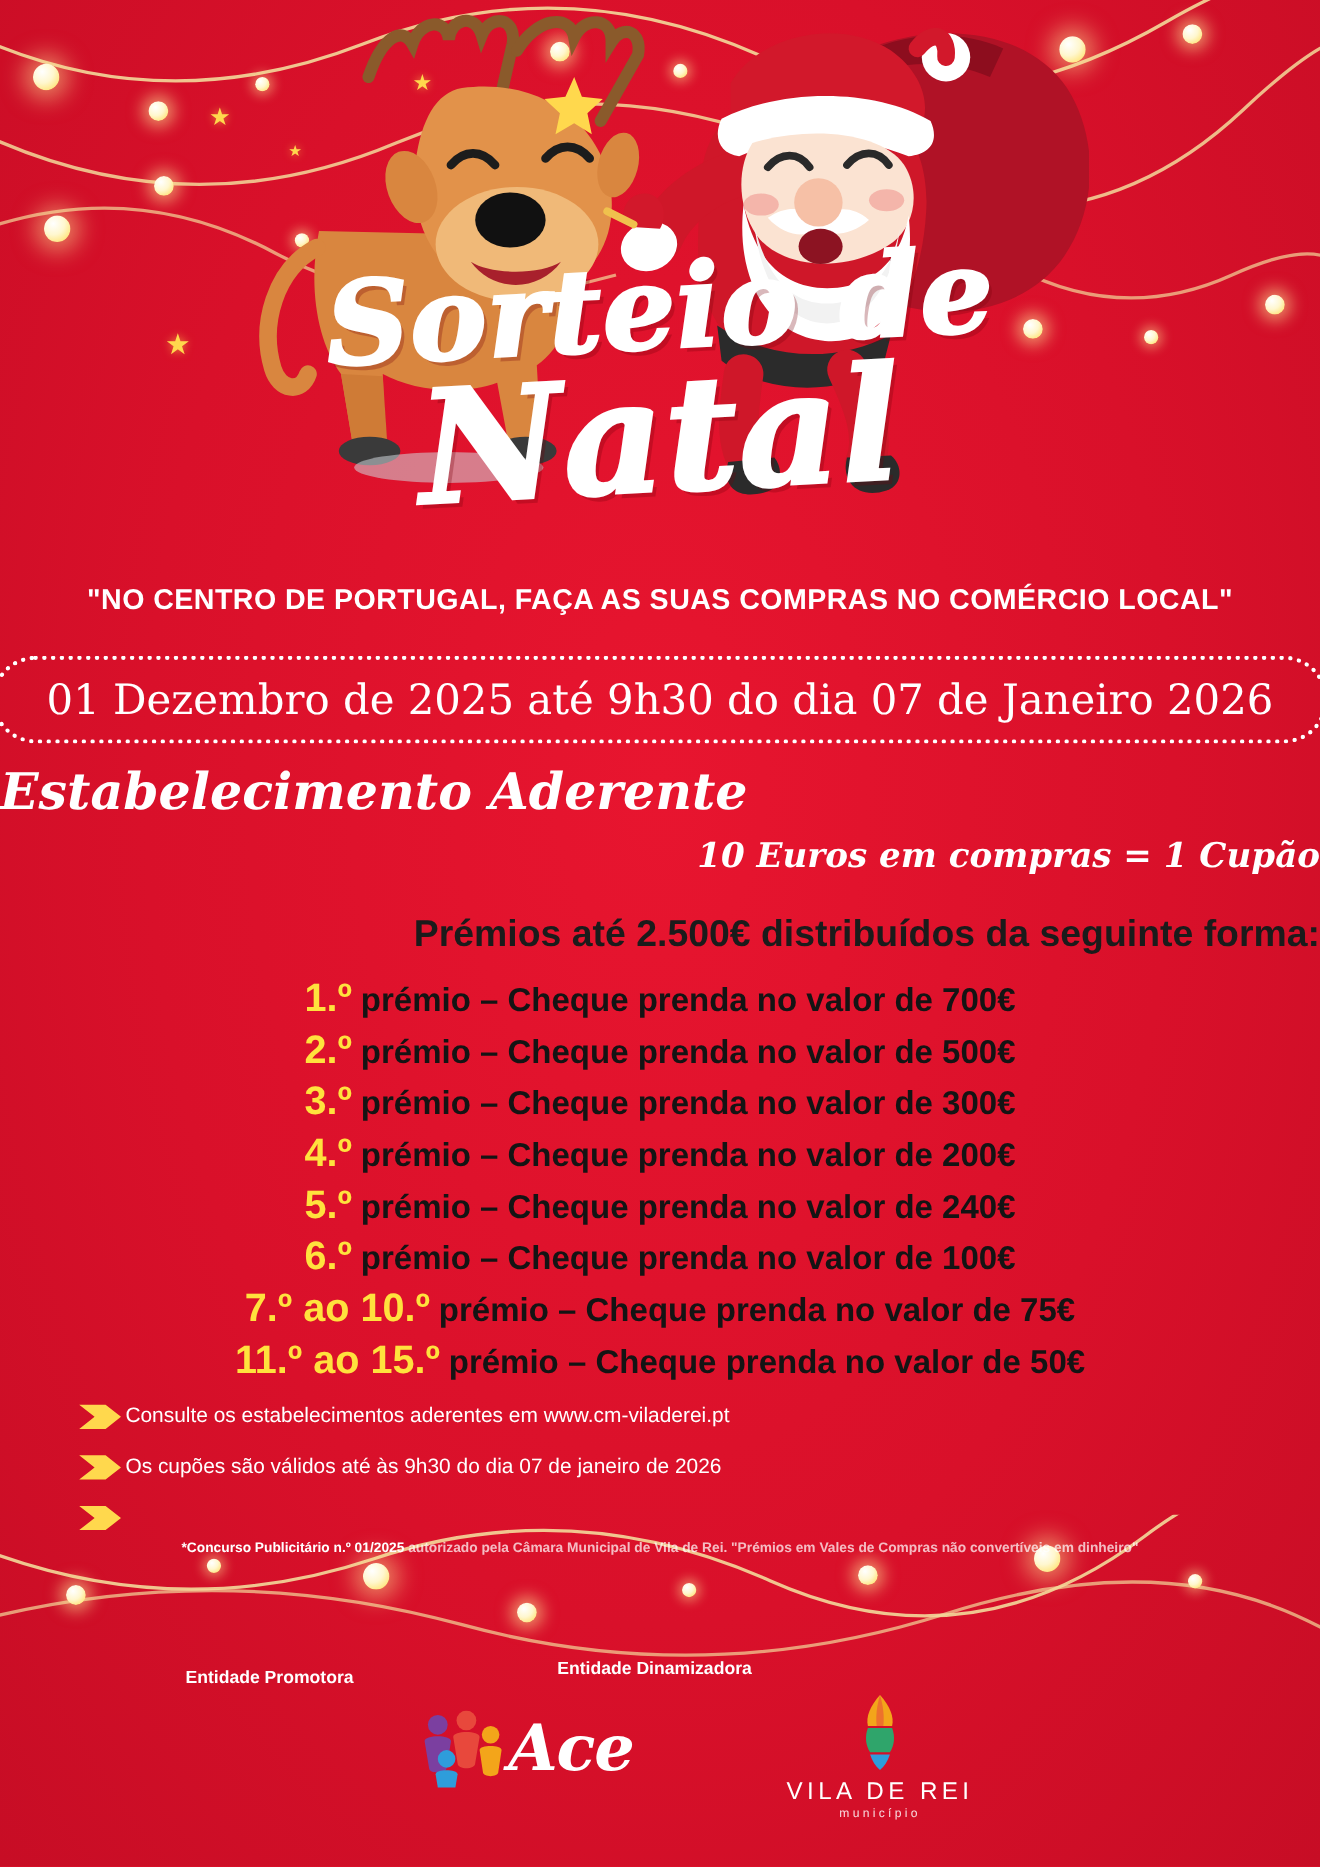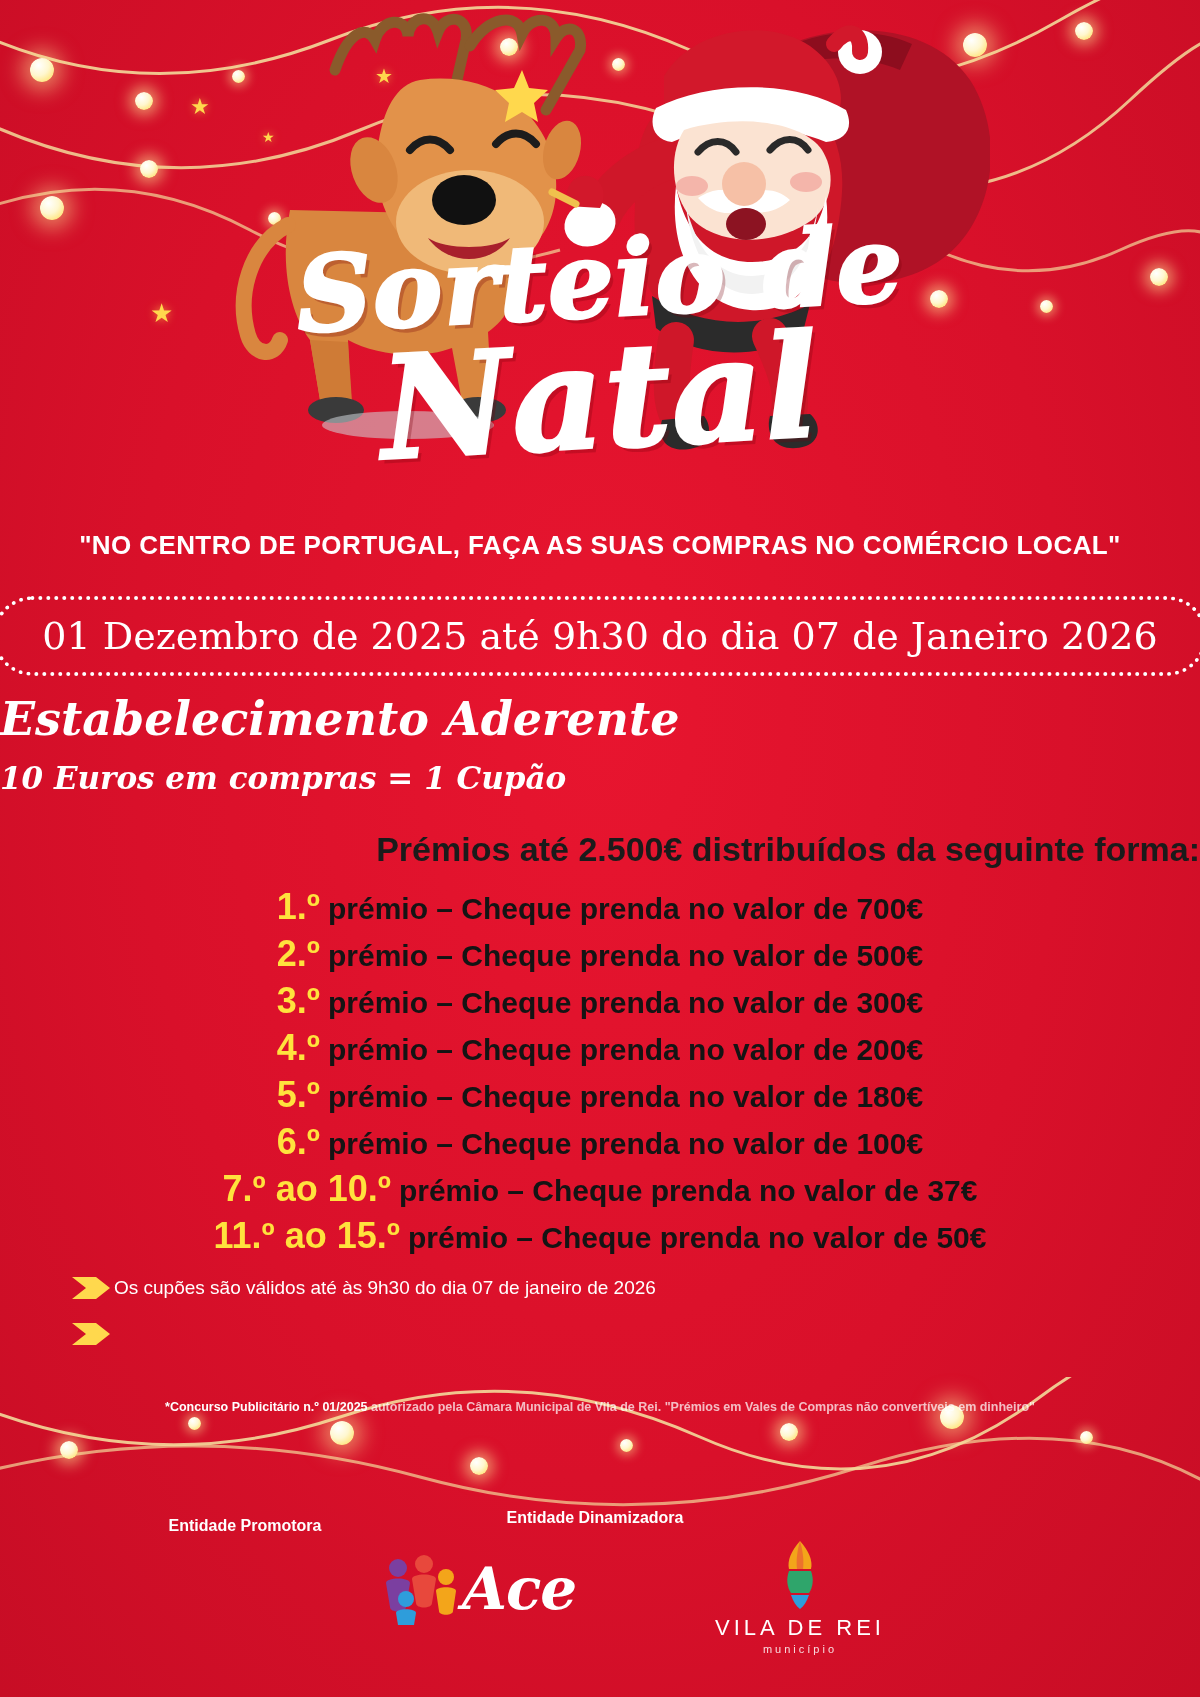--- a/index.html
+++ b/index.html
@@ -130,21 +130,21 @@
     font-family: "DejaVu Serif", serif;
     font-style: italic;
     font-size: 46px;
     font-weight: bold;
     z-index: 5;
   }
   .coupon-rule {
     position: absolute;
     top: 760px;
     left: 0; right: 0;
-    text-align: left;
+    text-align: right;
     color: #ffffff;
     font-family: "DejaVu Serif", serif;
     font-style: italic;
     font-size: 31px;
     font-weight: bold;
     z-index: 5;
   }
 
   .prizes-heading {
     position: absolute;
@@ -409,37 +409,45 @@
     <div class="prize-row">
       <span class="prize-rank">3.º</span>
       <span class="prize-text">prémio – Cheque prenda no valor de 300€</span>
     </div>
     <div class="prize-row">
       <span class="prize-rank">4.º</span>
       <span class="prize-text">prémio – Cheque prenda no valor de 200€</span>
     </div>
     <div class="prize-row">
       <span class="prize-rank">5.º</span>
-      <span class="prize-text">prémio – Cheque prenda no valor de 180€</span>
+      <span class="prize-text">prémio – Cheque prenda no valor de 240€</span>
     </div>
     <div class="prize-row">
       <span class="prize-rank">6.º</span>
       <span class="prize-text">prémio – Cheque prenda no valor de 100€</span>
     </div>
     <div class="prize-row">
       <span class="prize-rank">7.º ao 10.º</span>
-      <span class="prize-text">prémio – Cheque prenda no valor de 37€</span>
+      <span class="prize-text">prémio – Cheque prenda no valor de 75€</span>
     </div>
     <div class="prize-row">
       <span class="prize-rank">11.º ao 15.º</span>
       <span class="prize-text">prémio – Cheque prenda no valor de 50€</span>
     </div>
   </div>
 
   <div class="notes">
+    <div class="note-row">
+      <span class="note-arrow">
+        <svg width="44" height="30" viewBox="0 0 44 30">
+            <path d="M2,4 L26,4 L40,15 L26,26 L2,26 L16,15 Z" fill="#ffd84d"></path>
+          </svg>
+      </span>
+      <span class="note-text">Consulte os estabelecimentos aderentes em www.cm-viladerei.pt</span>
+    </div>
     <div class="note-row">
       <span class="note-arrow">
         <svg width="44" height="30" viewBox="0 0 44 30">
             <path d="M2,4 L26,4 L40,15 L26,26 L2,26 L16,15 Z" fill="#ffd84d"></path>
           </svg>
       </span>
       <span class="note-text">Os cupões são válidos até às 9h30 do dia 07 de janeiro de 2026</span>
     </div>
     <div class="note-row">
       <span class="note-arrow">

